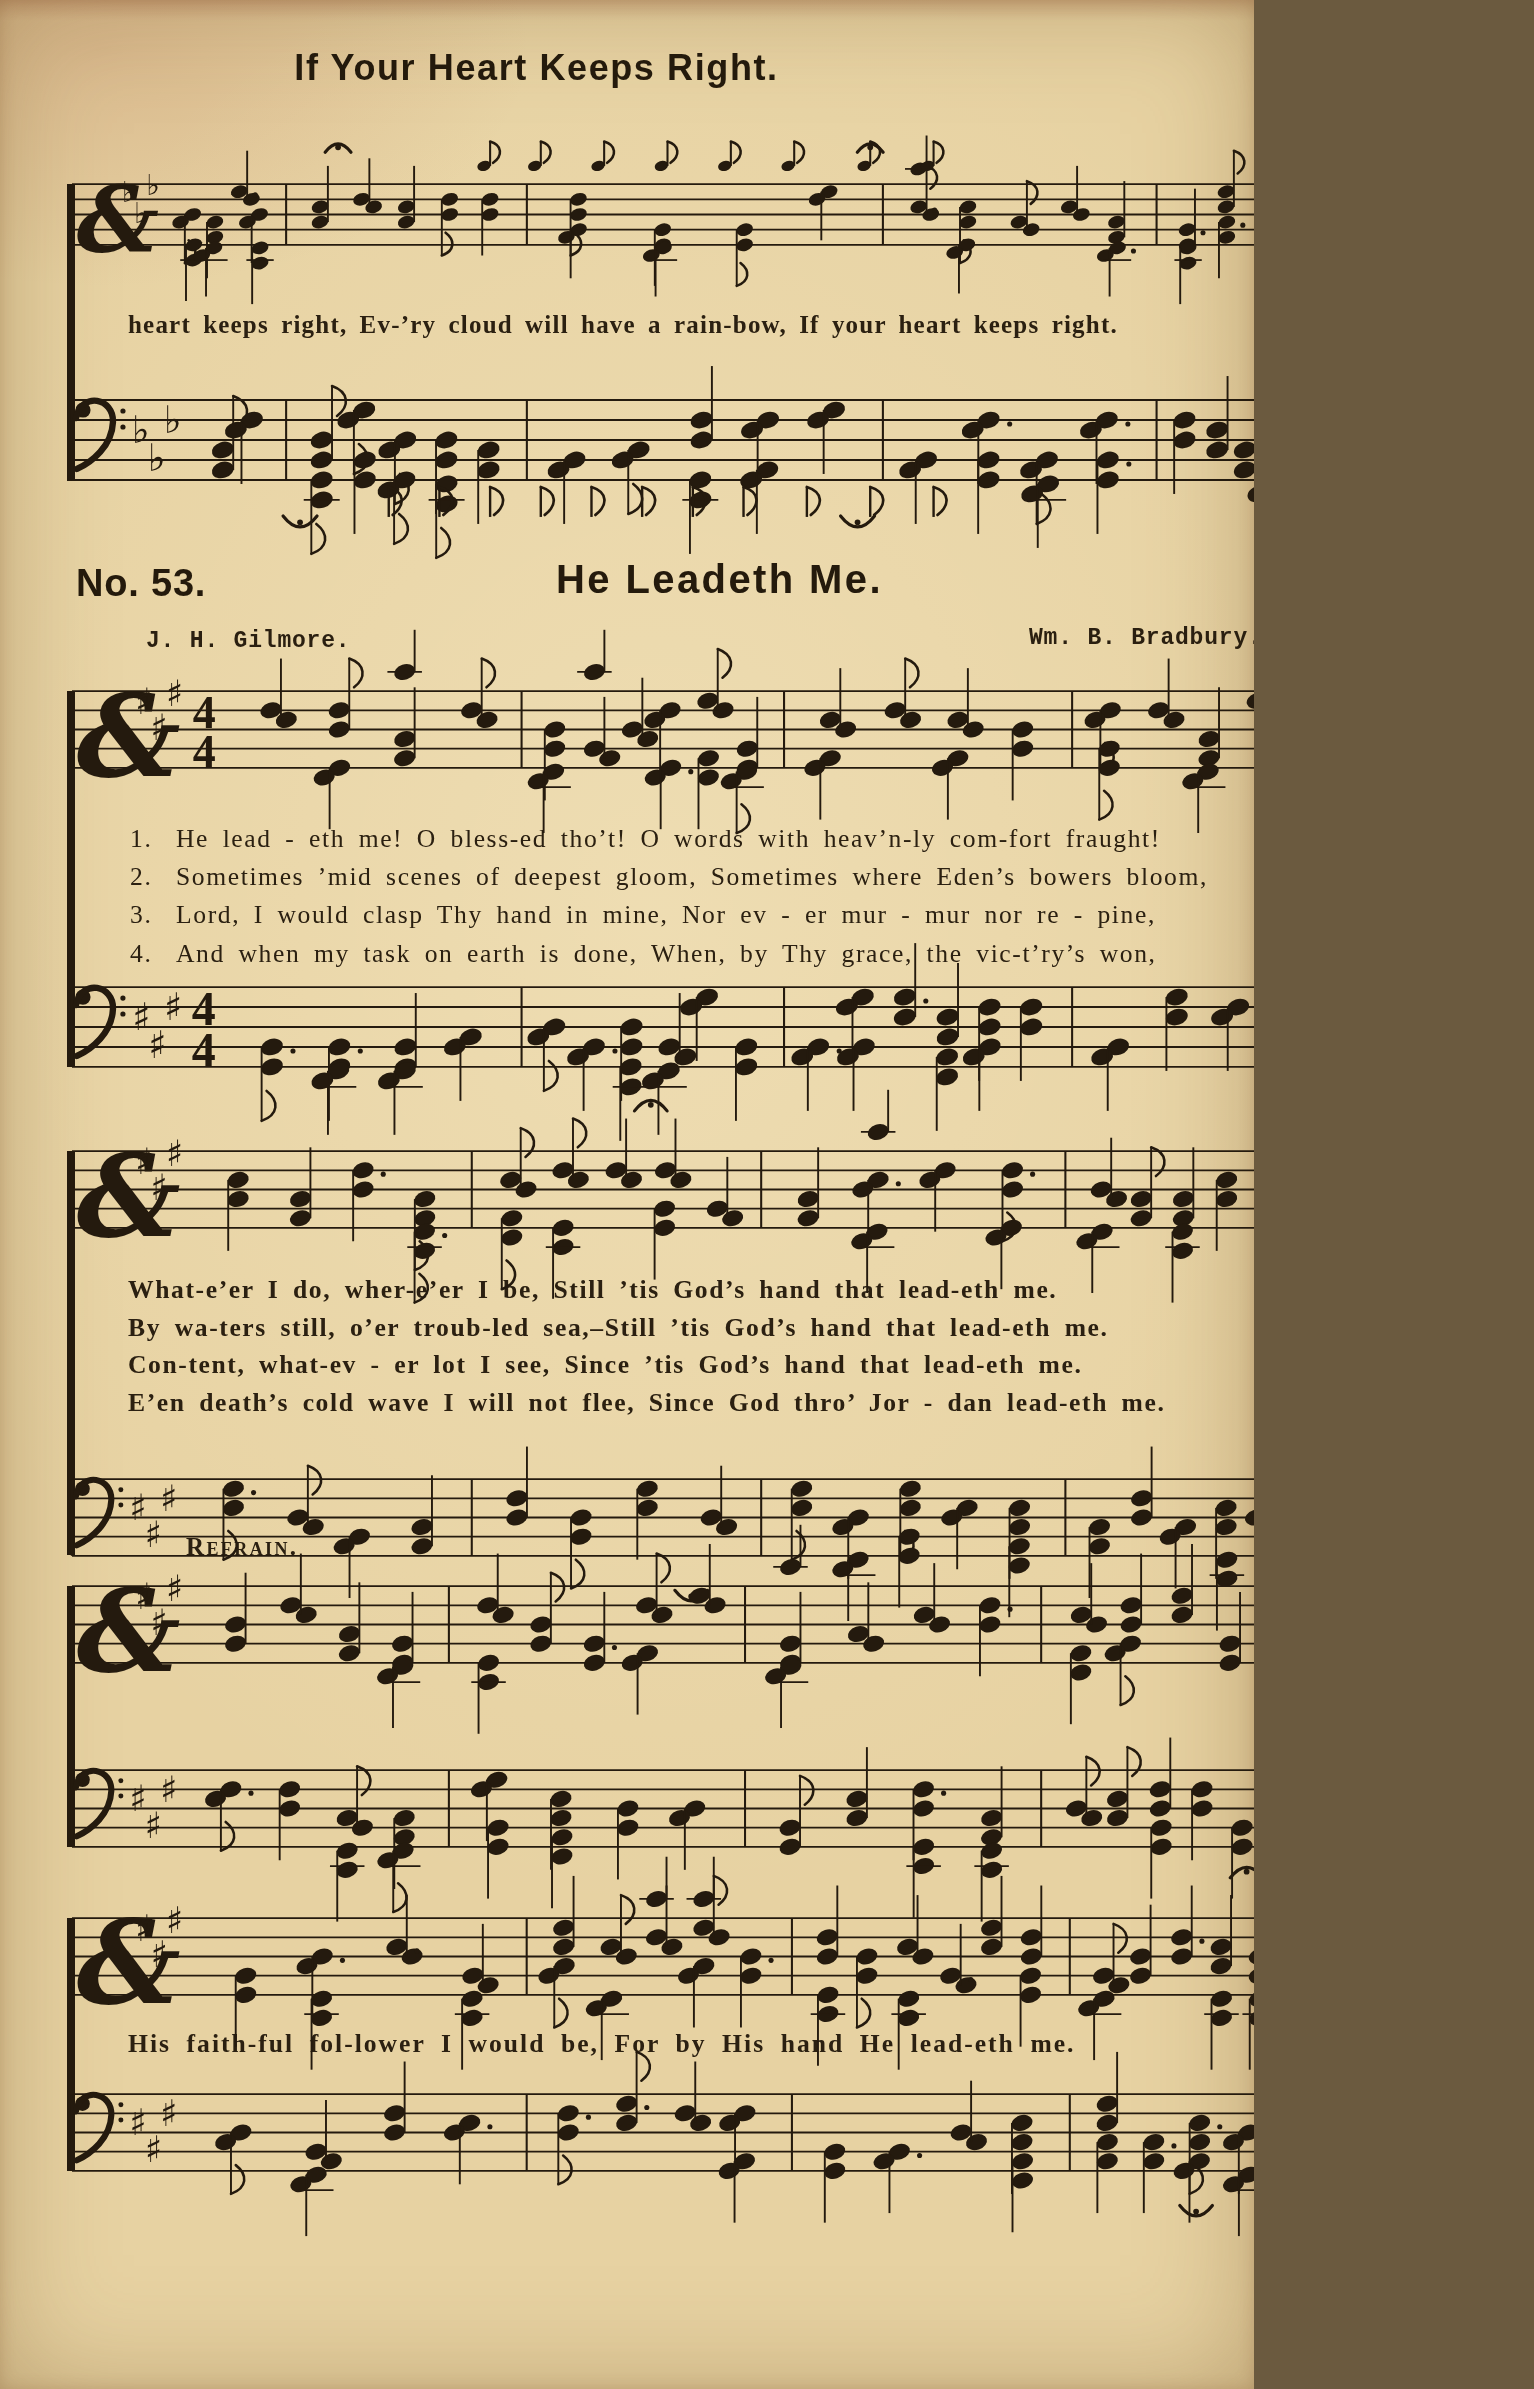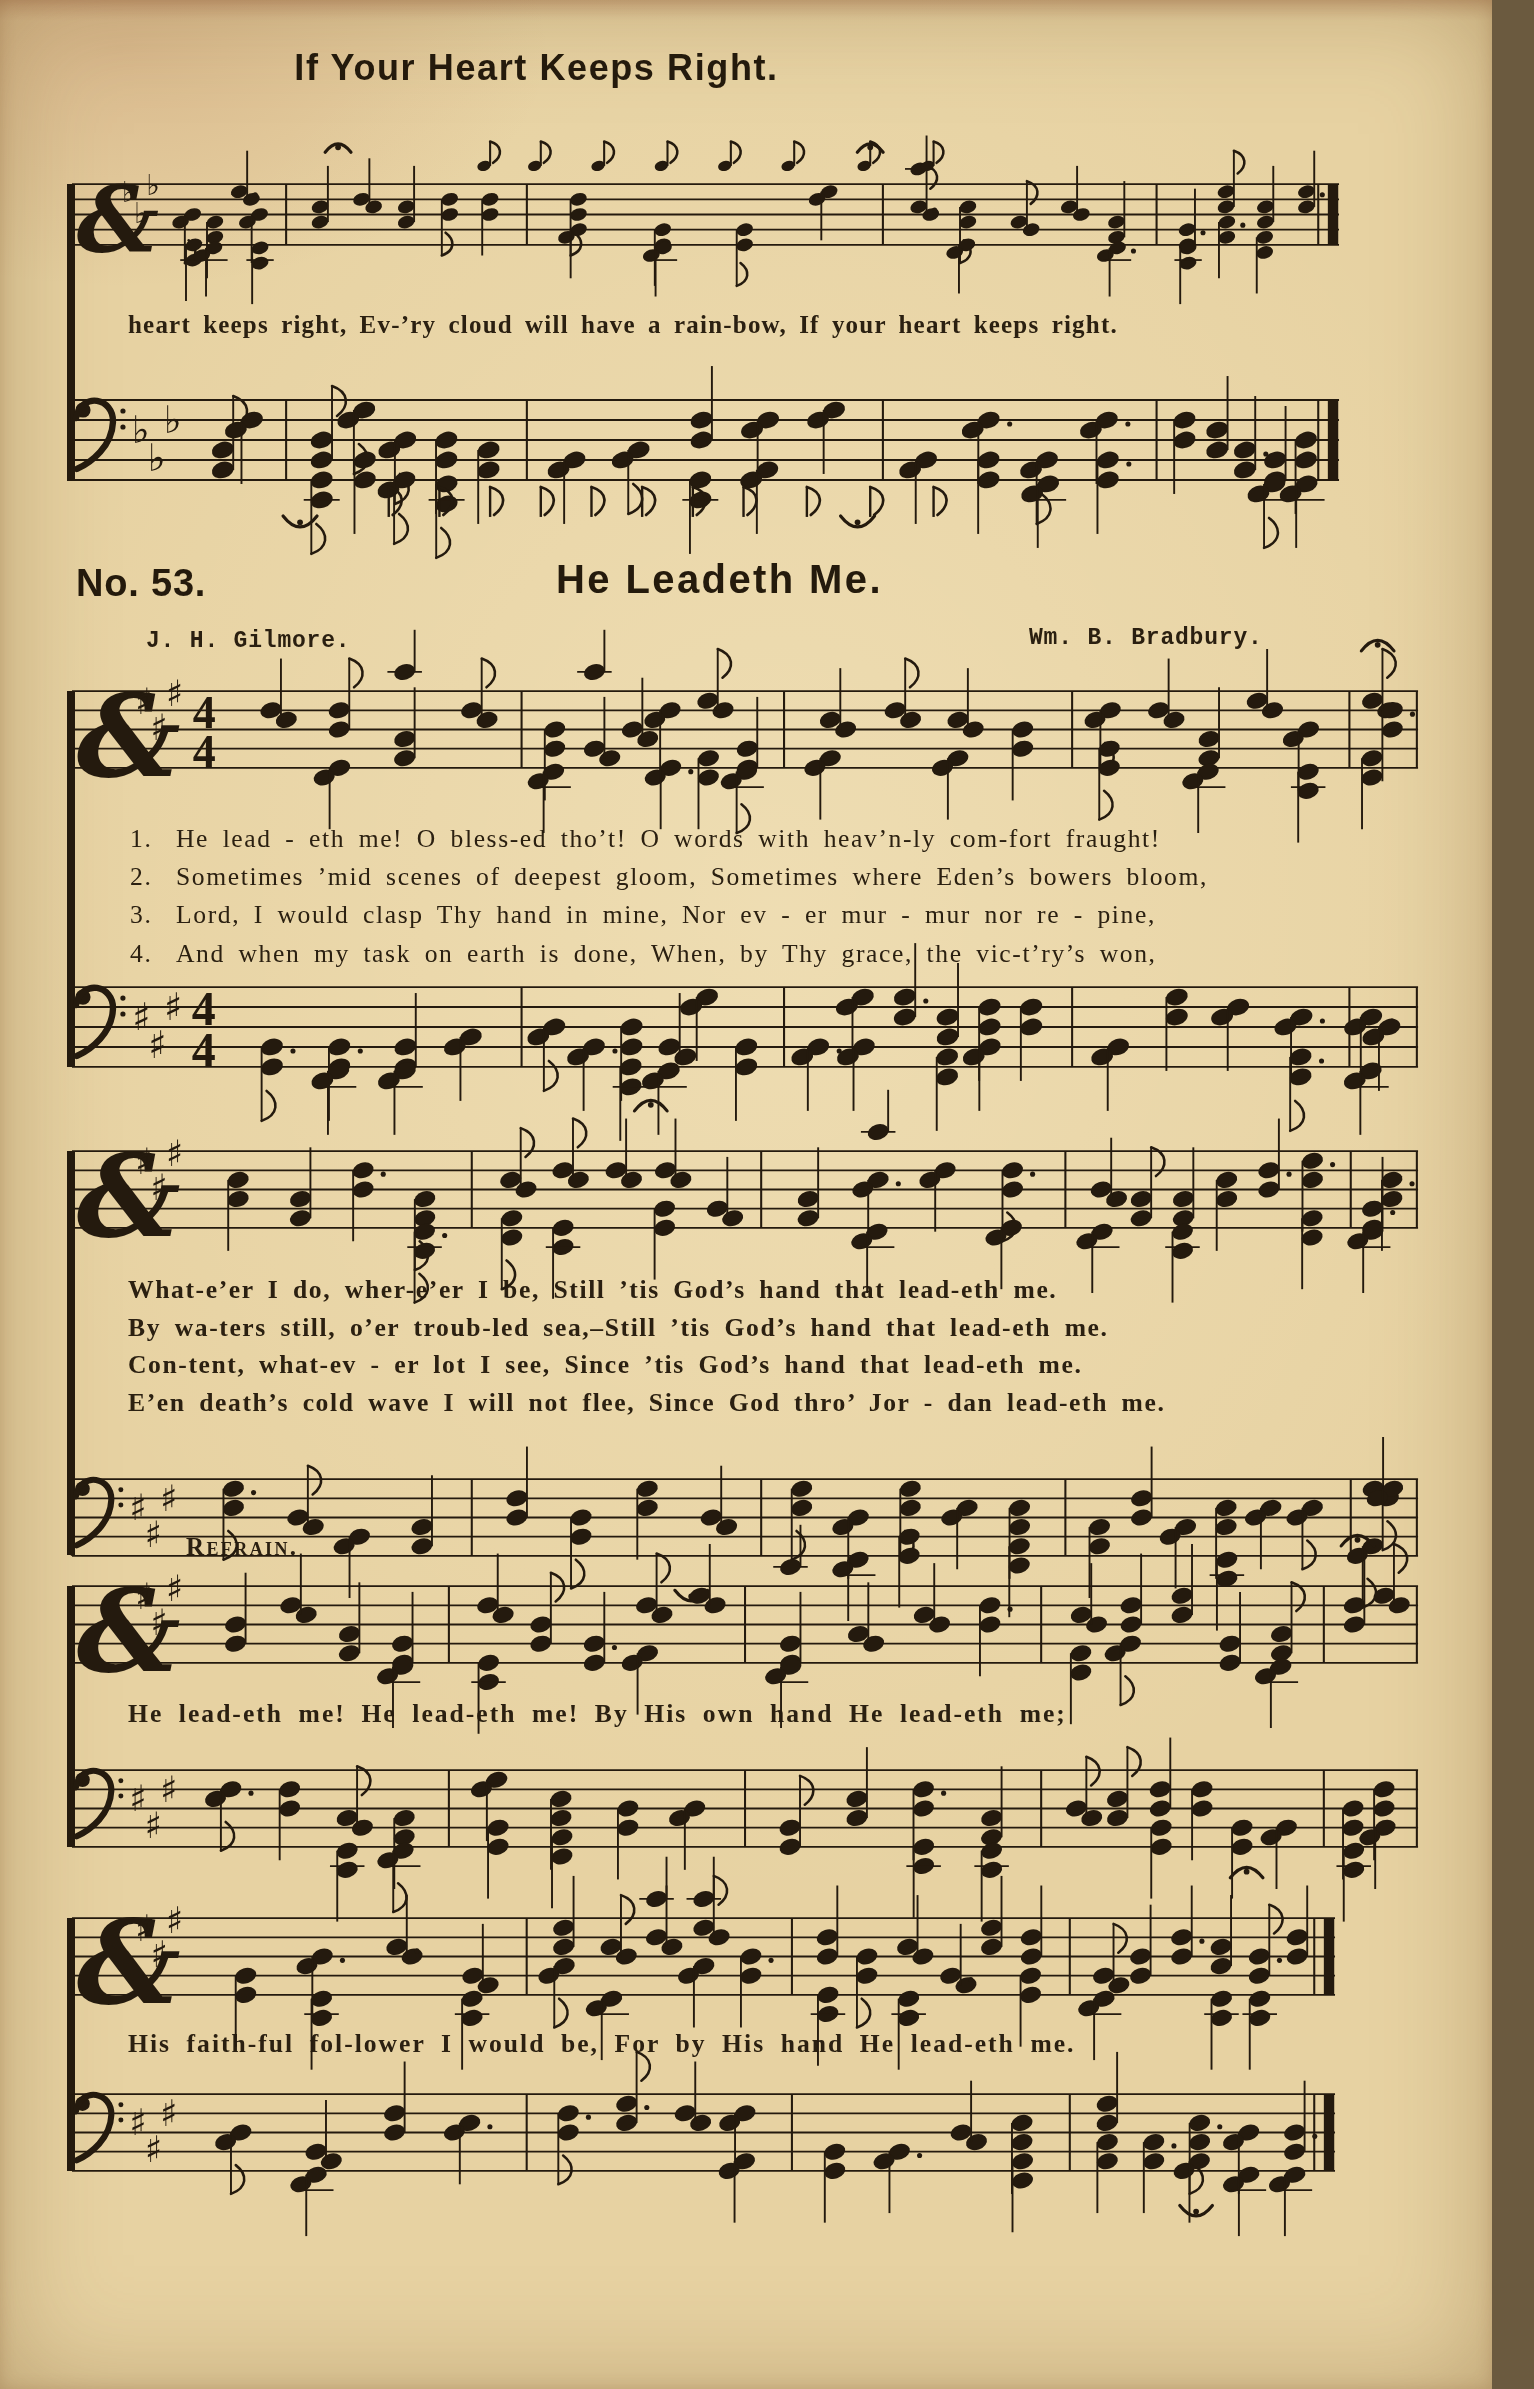--- a/index.html
+++ b/index.html
@@ -1,17 +1,17 @@
 <!DOCTYPE html>
 <html style="font-size:12.8px"><head>
 <meta charset="utf-8">
 <style>
   html,body{margin:0;padding:0;background:#6b5a3f;}
   .page{
-    position:relative;width:1492px;height:2389px;overflow:hidden;
+    position:relative;width:1254px;height:2389px;overflow:hidden;
     background:
       radial-gradient(ellipse 1119px 1438px at 52% 38%, rgba(255,246,216,0.30), rgba(255,246,216,0) 70%),
       radial-gradient(ellipse 719px 400px at 8% 2%, rgba(158,78,52,0.18), rgba(158,78,52,0) 60%),
       linear-gradient(to bottom, rgba(146,66,42,0.20), rgba(146,66,42,0) 21px),
       #e7d2a2;
     box-shadow: inset 0 0 112px rgba(118,84,38,0.38), inset 0 0 16px rgba(114,58,28,0.22);
     font-family:"Liberation Serif", serif;
     color:#261c0e;
   }
   .abs{position:absolute;white-space:nowrap;line-height:1;}
@@ -58,21 +58,20 @@
   <div class="abs verse-line" style="top:941px">
     <span class="vnum">4.</span><span>And when my task on earth is done, When, by Thy grace, the vic-t’ry’s won,</span>
   </div>
 
   <div class="abs end-line" style="top:1277px">What-e’er I do, wher-e’er I be, Still ’tis God’s hand that lead-eth me.</div>
   <div class="abs end-line" style="top:1352px">Con-tent, what-ev - er lot I see, Since ’tis God’s hand that lead-eth me.</div>
   <div class="abs end-line" style="top:1315px">By wa-ters still, o’er troub-led sea,–Still ’tis God’s hand that lead-eth me.</div>
   <div class="abs end-line" style="top:1390px">E’en death’s cold wave I will not flee, Since God thro’ Jor - dan lead-eth me.</div>
 
   <div class="abs refrain-label">Refrain.</div>
-  <div class="abs refrain-lyric">He lead-eth me! He lead-eth me! By His own hand He lead-eth me;</div>
   <div class="abs final-lyric">His faith-ful fol-lower I would be, For by His hand He lead-eth me.</div>
 
 <div class="connector" style="left: 67px; top: 184px; height: 297px;"></div>
     <div class="connector" style="left: 67px; top: 691px; height: 376px;"></div>
     <div class="connector" style="left: 67px; top: 1151px; height: 404px;"></div>
     <div class="connector" style="left: 67px; top: 1586px; height: 261px;"></div>
     <div class="connector" style="left: 67px; top: 1918px; height: 253px;"></div>
     <svg width="1315" height="261" style="position: absolute; left: 64px; top: 80px;" viewBox="0 0 1645 326">
       <line x1="10" y1="130" x2="1595" y2="130" stroke="#241a0e" stroke-width="2.3"></line>
       <line x1="10" y1="149" x2="1595" y2="149" stroke="#241a0e" stroke-width="2.3"></line>

